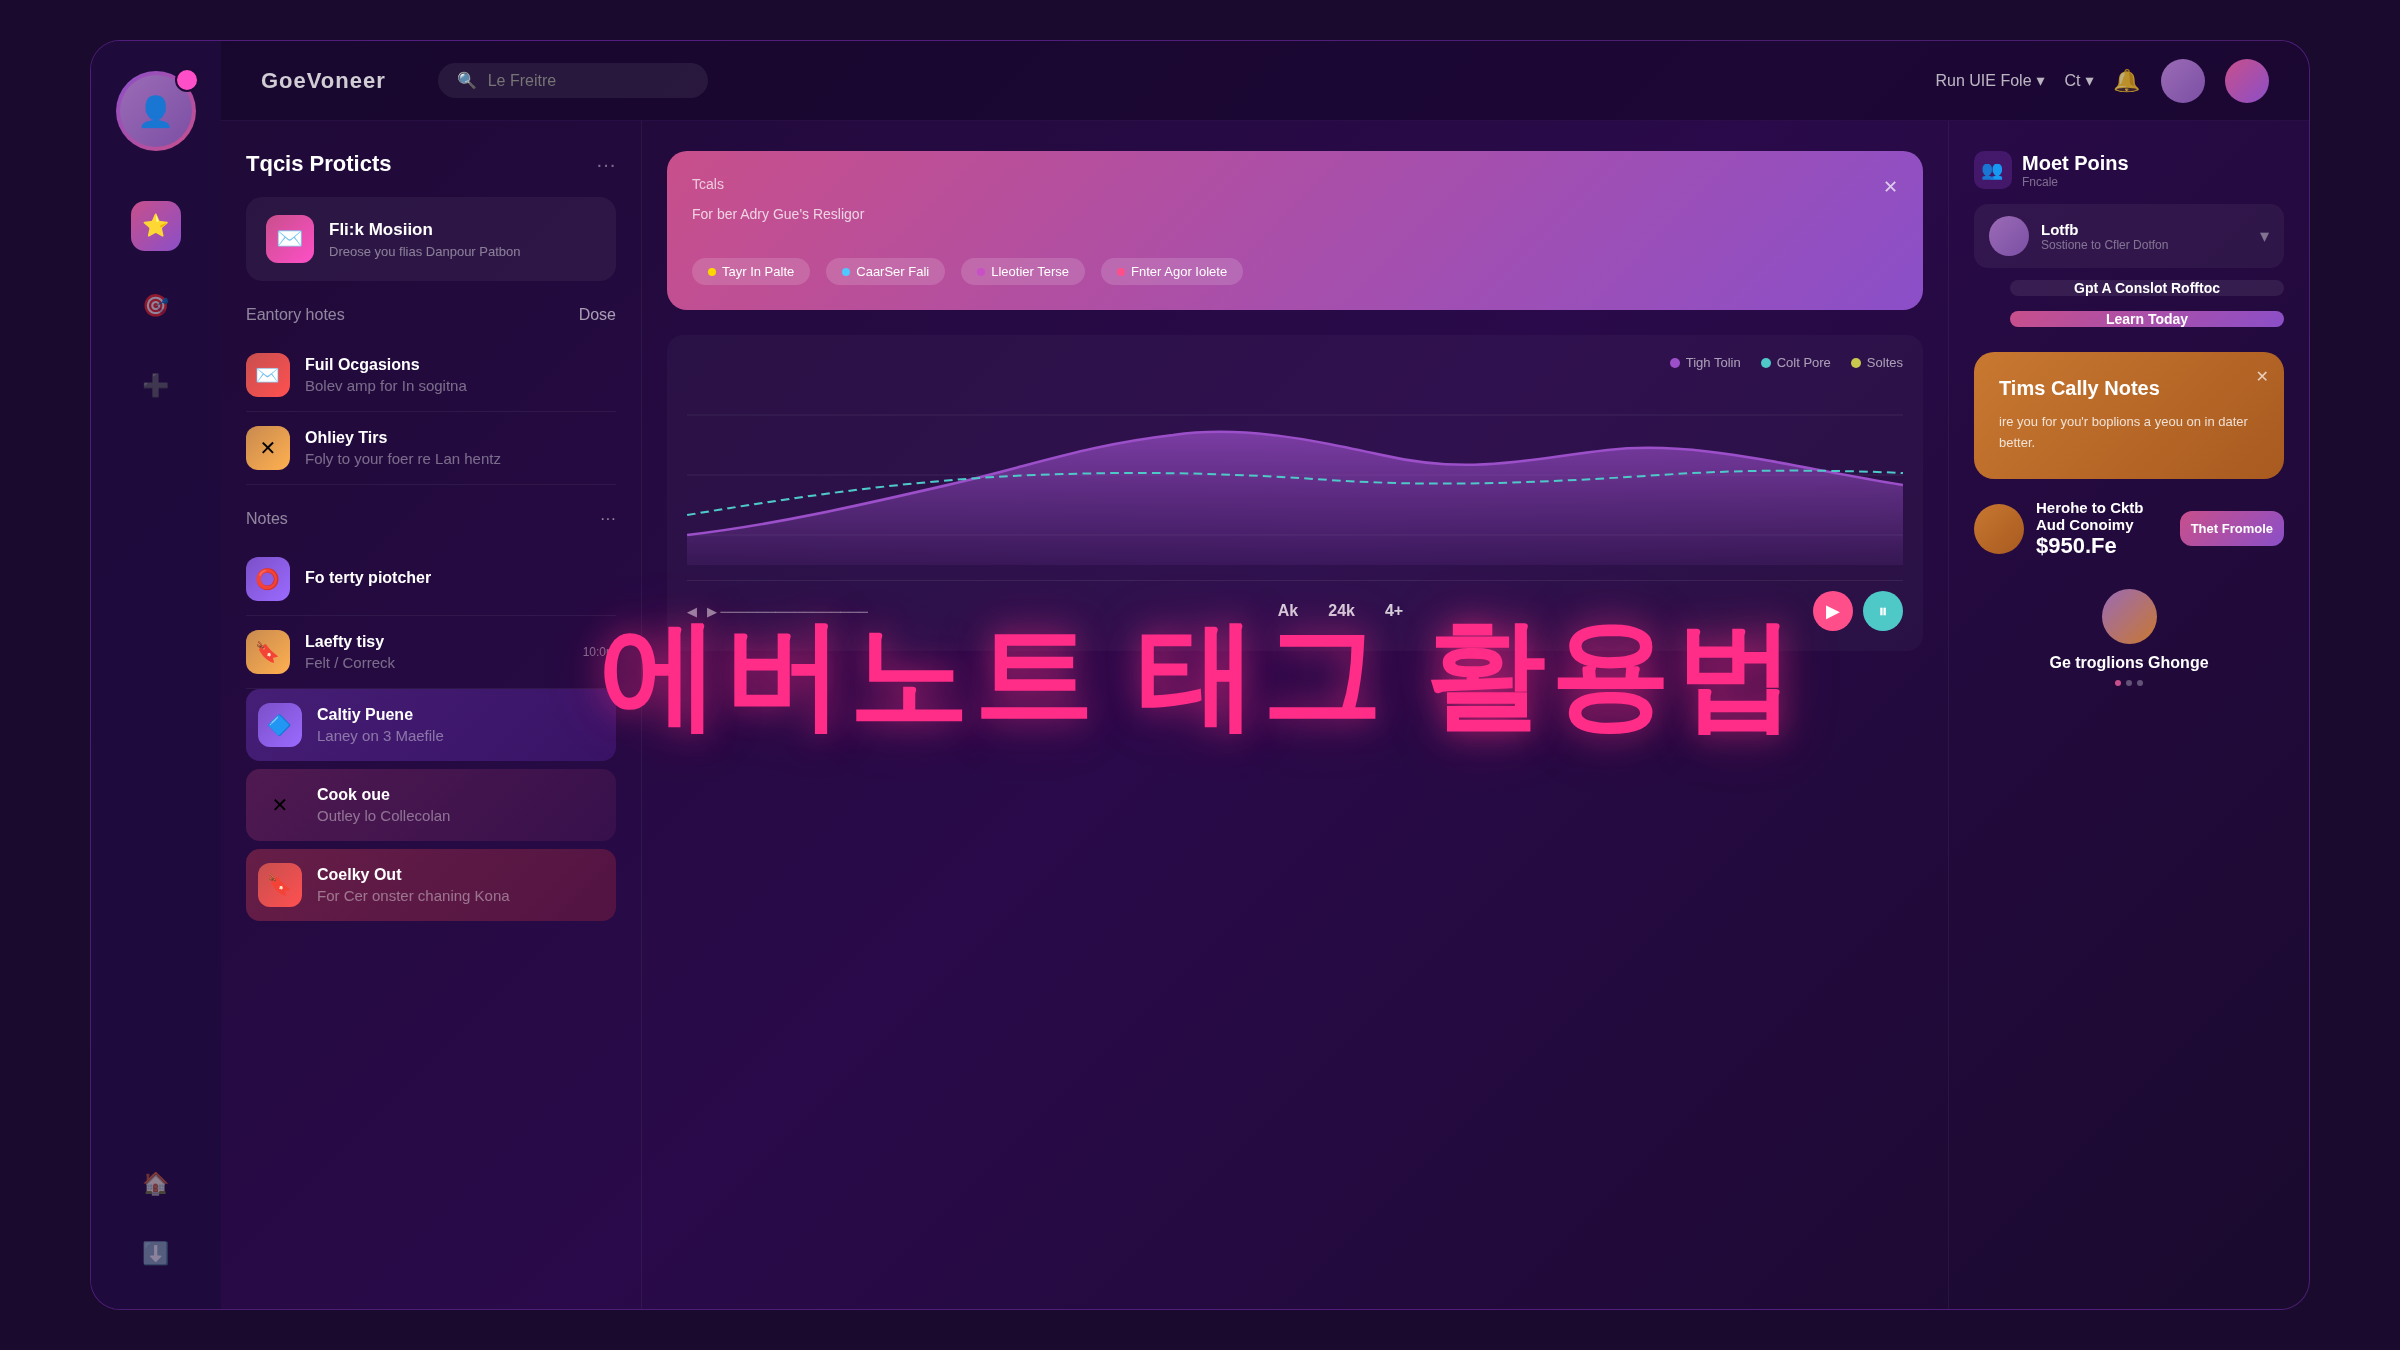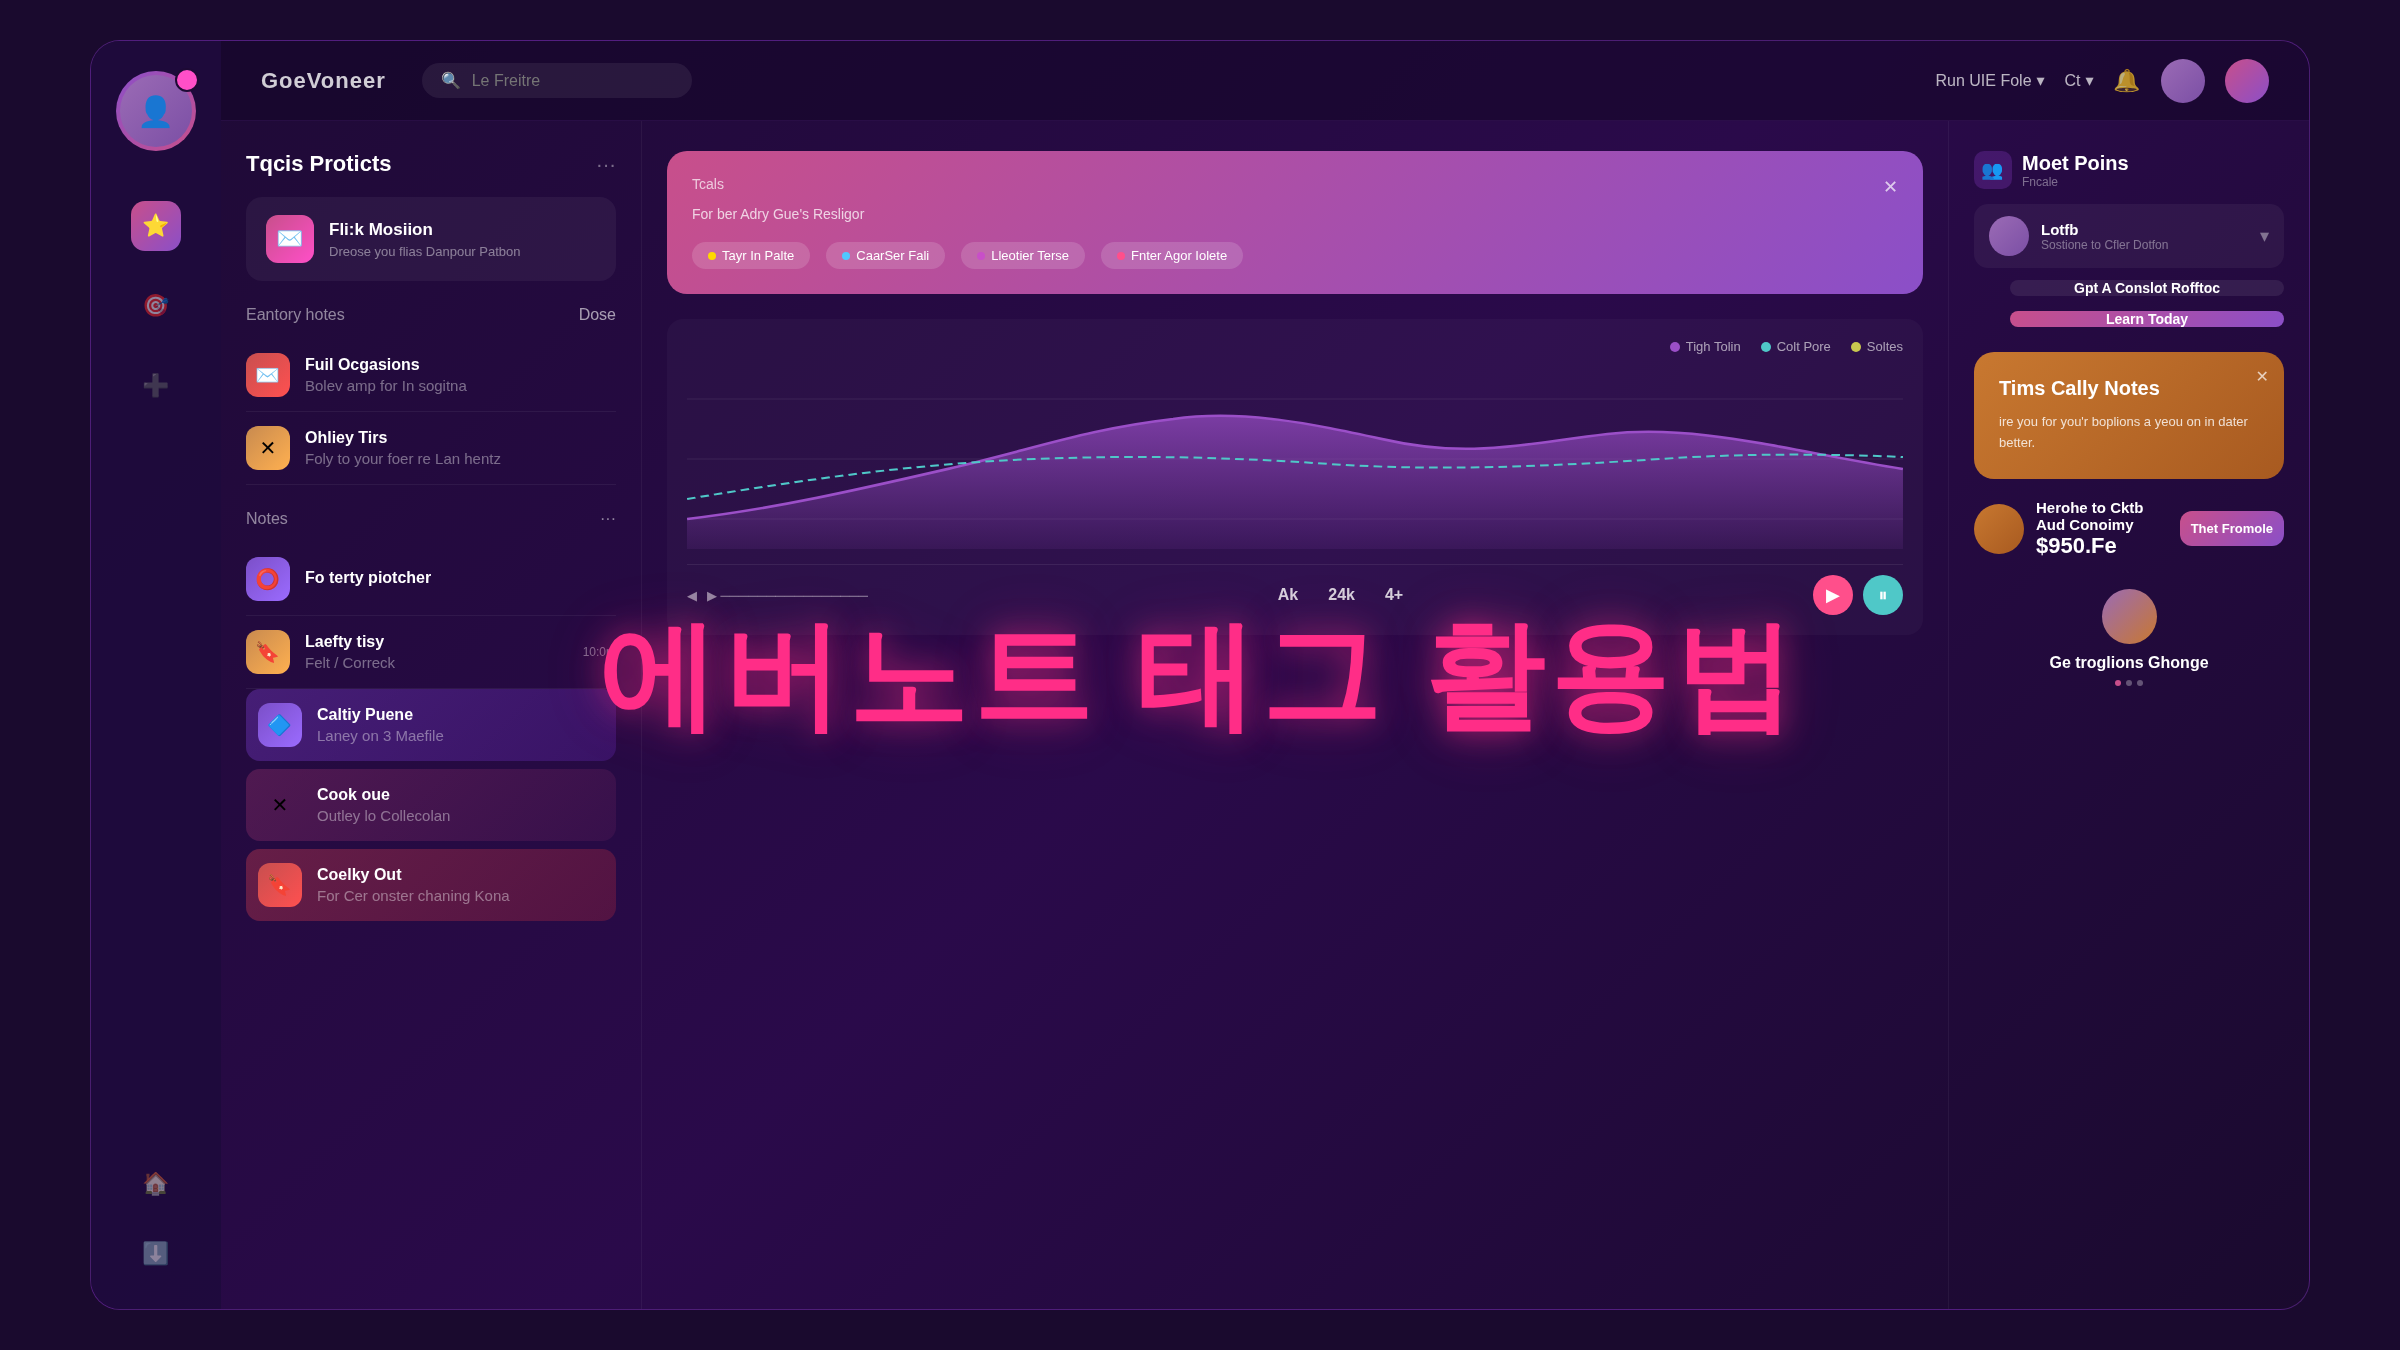--- a/index.html
+++ b/index.html
@@ -99,21 +99,21 @@
       flex-direction: column;
       overflow: hidden;
     }
 
     
     .topbar {
       height: 80px;
       display: flex;
       align-items: center;
       padding: 0 40px;
-      gap: 16px;
+      gap: 32px;
       background: rgba(20, 5, 40, 0.6);
       border-bottom: 1px solid rgba(180,80,255,0.1);
     }
     .topbar-brand {
       font-size: 22px;
       font-weight: 700;
       color: rgba(255,255,255,0.8);
       letter-spacing: 1px;
     }
     .topbar-search {
@@ -332,21 +332,21 @@
     }
     .task-card-title {
       font-size: 26px;
       font-weight: 700;
       color: white;
       margin-bottom: 10px;
     }
     .task-card-subtitle {
       font-size: 14px;
       color: rgba(255,255,255,0.75);
-      margin-bottom: 20px;
+      margin-bottom: 36px;
     }
     .task-tags {
       display: flex;
       gap: 16px;
       flex-wrap: wrap;
     }
     .task-tag {
       background: rgba(255,255,255,0.15);
       border-radius: 20px;
       padding: 6px 16px;

